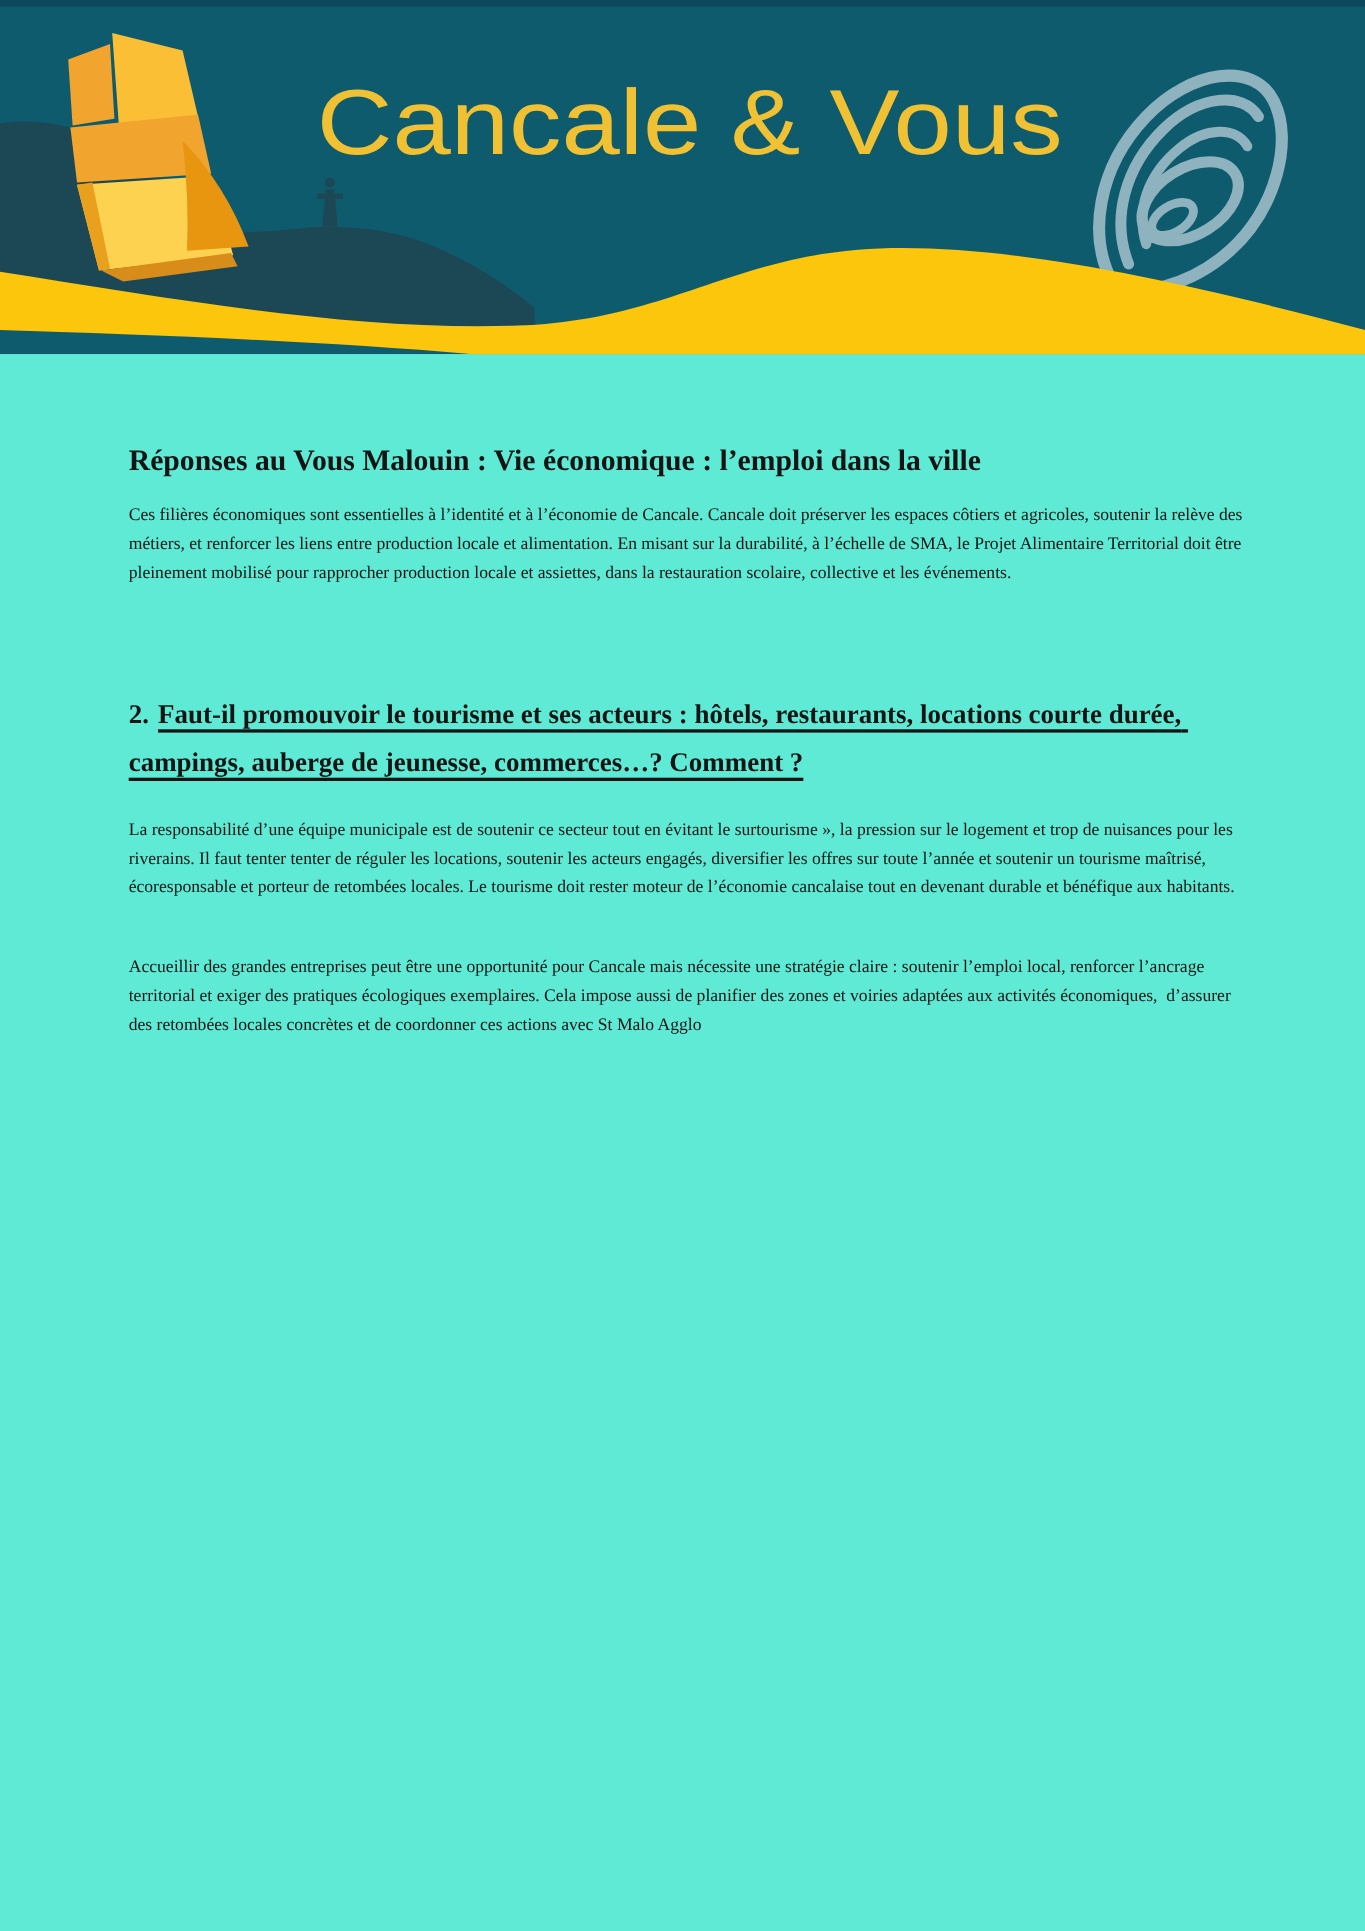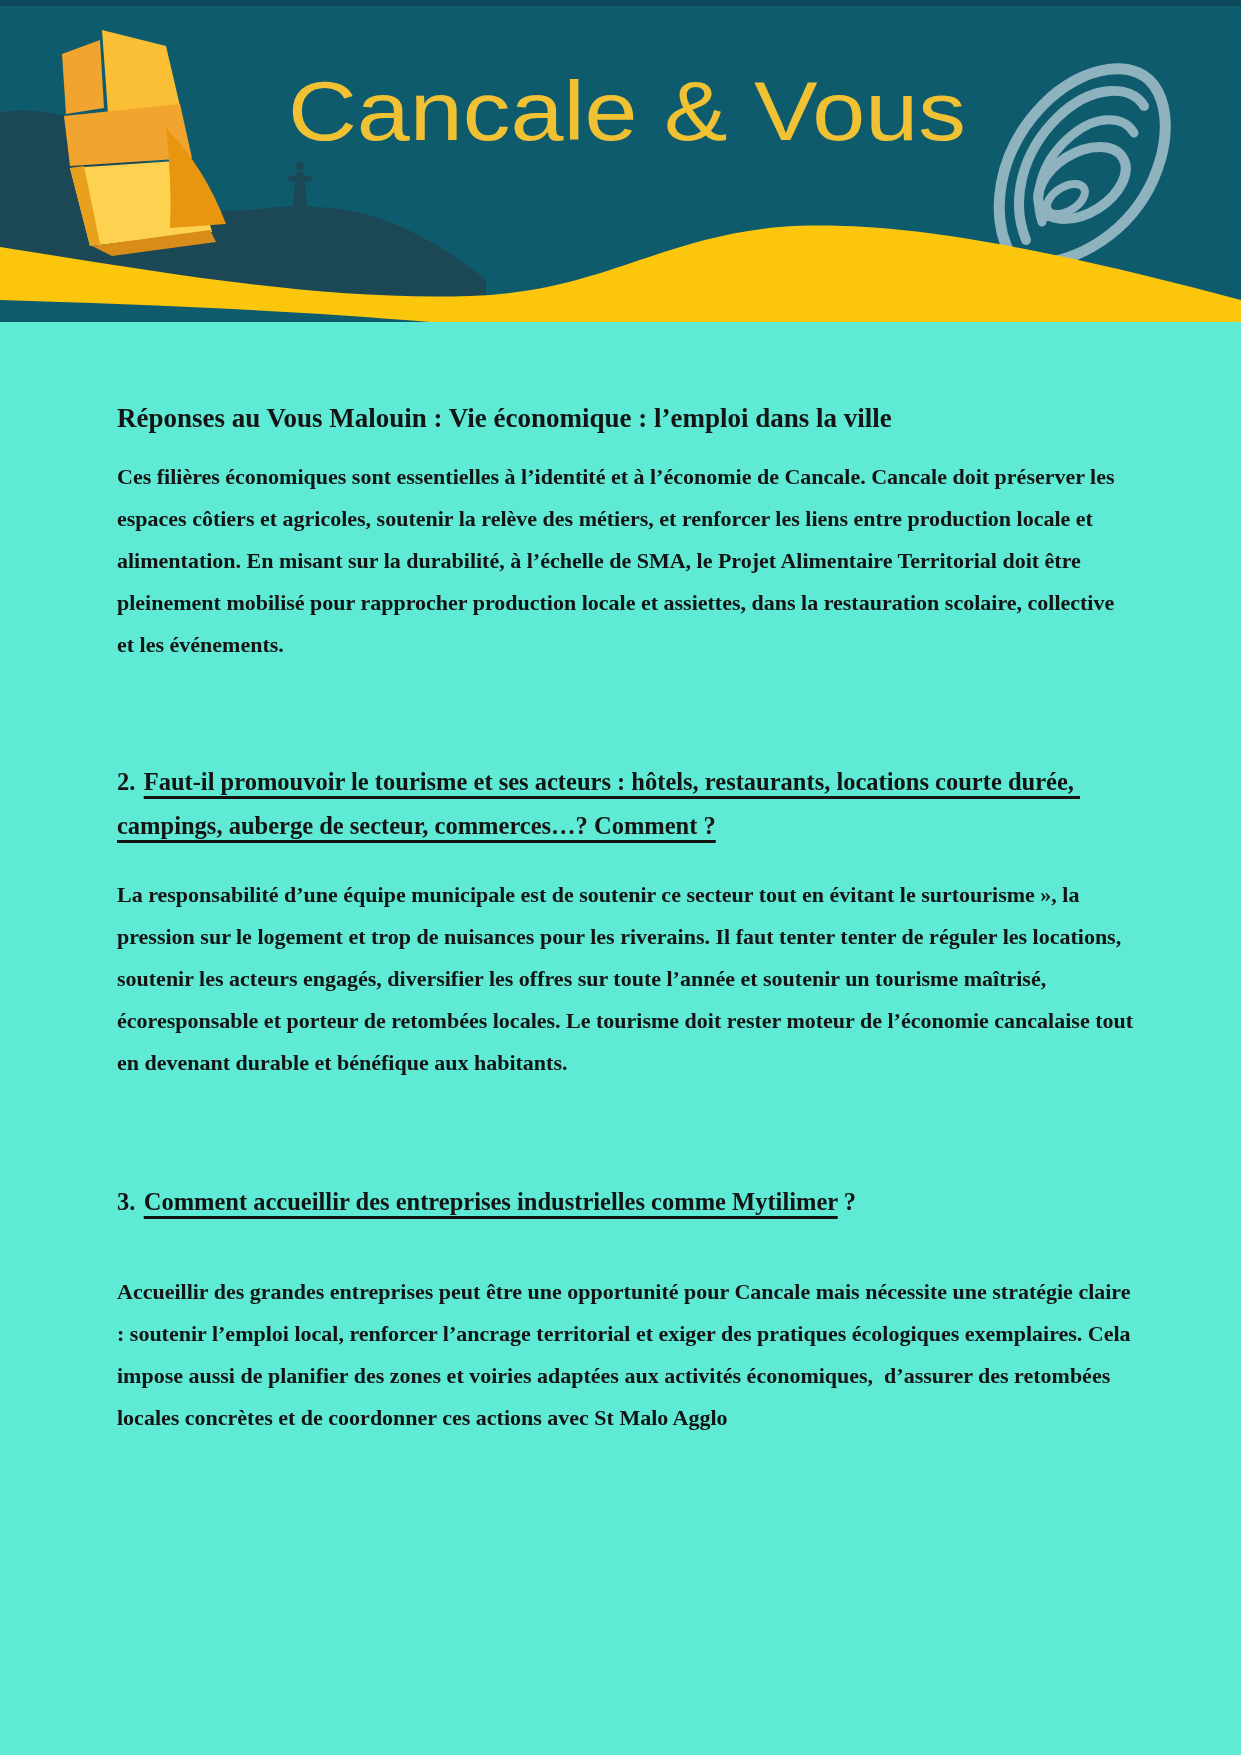--- a/index.html
+++ b/index.html
@@ -39,23 +39,23 @@
     font-weight: 700;
     white-space: pre-wrap;
   }
   .q-head .num { margin-right: 0.34em; }
   .q-head .q {
     text-decoration: underline;
     text-decoration-thickness: 2.5px;
     text-underline-offset: 6px;
   }
   .answer {
-    font-size: 22px;
-    line-height: 42px;
-    font-weight: 700;
+    font-size: 16px;
+    line-height: 26px;
+    font-weight: 400;
     white-space: pre-wrap;
     margin: 0;
   }
   .sec1 .q-head { margin: 50px 0 0 0; }
   .sec1 .answer { margin-top: 16px; }
   .sec2 .q-head { margin: 94px 0 0 0; }
   .sec2 .answer { margin-top: 26px; }
   .sec3 .q-head { margin: 96px 0 0 0; }
   .sec3 .answer { margin-top: 47px; }
   .brand-text {
@@ -114,23 +114,22 @@
 
   <div class="doc">
 
     <h1 class="doc-title">Réponses au Vous Malouin : Vie économique : l’emploi dans la ville</h1>
 
     <section class="sec1">
       <p class="answer">Ces filières économiques sont essentielles à l’identité et à l’économie de Cancale. Cancale doit préserver les espaces côtiers et agricoles, soutenir la relève des métiers, et renforcer les liens entre production locale et alimentation. En misant sur la durabilité, à l’échelle de SMA, le Projet Alimentaire Territorial doit être pleinement mobilisé pour rapprocher production locale et assiettes, dans la restauration scolaire, collective et les événements.</p>
     </section>
 
     <section class="sec2">
-      <h2 class="q-head"><span class="num">2.</span><span class="q">Faut-il promouvoir le tourisme et ses acteurs : hôtels, restaurants, locations courte durée, campings, auberge de secteur, commerces…? Comment ?</span><span class="suffix"></span></h2>
+      <h2 class="q-head"><span class="num">2.</span><span class="q">Faut-il promouvoir le tourisme et ses acteurs : hôtels, restaurants, locations courte durée, campings, auberge de jeunesse, commerces…? Comment ?</span><span class="suffix"></span></h2>
       <p class="answer">La responsabilité d’une équipe municipale est de soutenir ce secteur tout en évitant le surtourisme », la pression sur le logement et trop de nuisances pour les riverains. Il faut tenter tenter de réguler les locations, soutenir les acteurs engagés, diversifier les offres sur toute l’année et soutenir un tourisme maîtrisé, écoresponsable et porteur de retombées locales. Le tourisme doit rester moteur de l’économie cancalaise tout en devenant durable et bénéfique aux habitants.</p>
     </section>
 
     <section class="sec3">
-      <h2 class="q-head"><span class="num">3.</span><span class="q">Comment accueillir des entreprises industrielles comme Mytilimer</span><span class="suffix"> ?</span></h2>
       <p class="answer">Accueillir des grandes entreprises peut être une opportunité pour Cancale mais nécessite une stratégie claire : soutenir l’emploi local, renforcer l’ancrage territorial et exiger des pratiques écologiques exemplaires. Cela impose aussi de planifier des zones et voiries adaptées aux activités économiques,  d’assurer des retombées locales concrètes et de coordonner ces actions avec St Malo Agglo</p>
     </section>
 
   </div>
 </div>
 
 </body></html>

